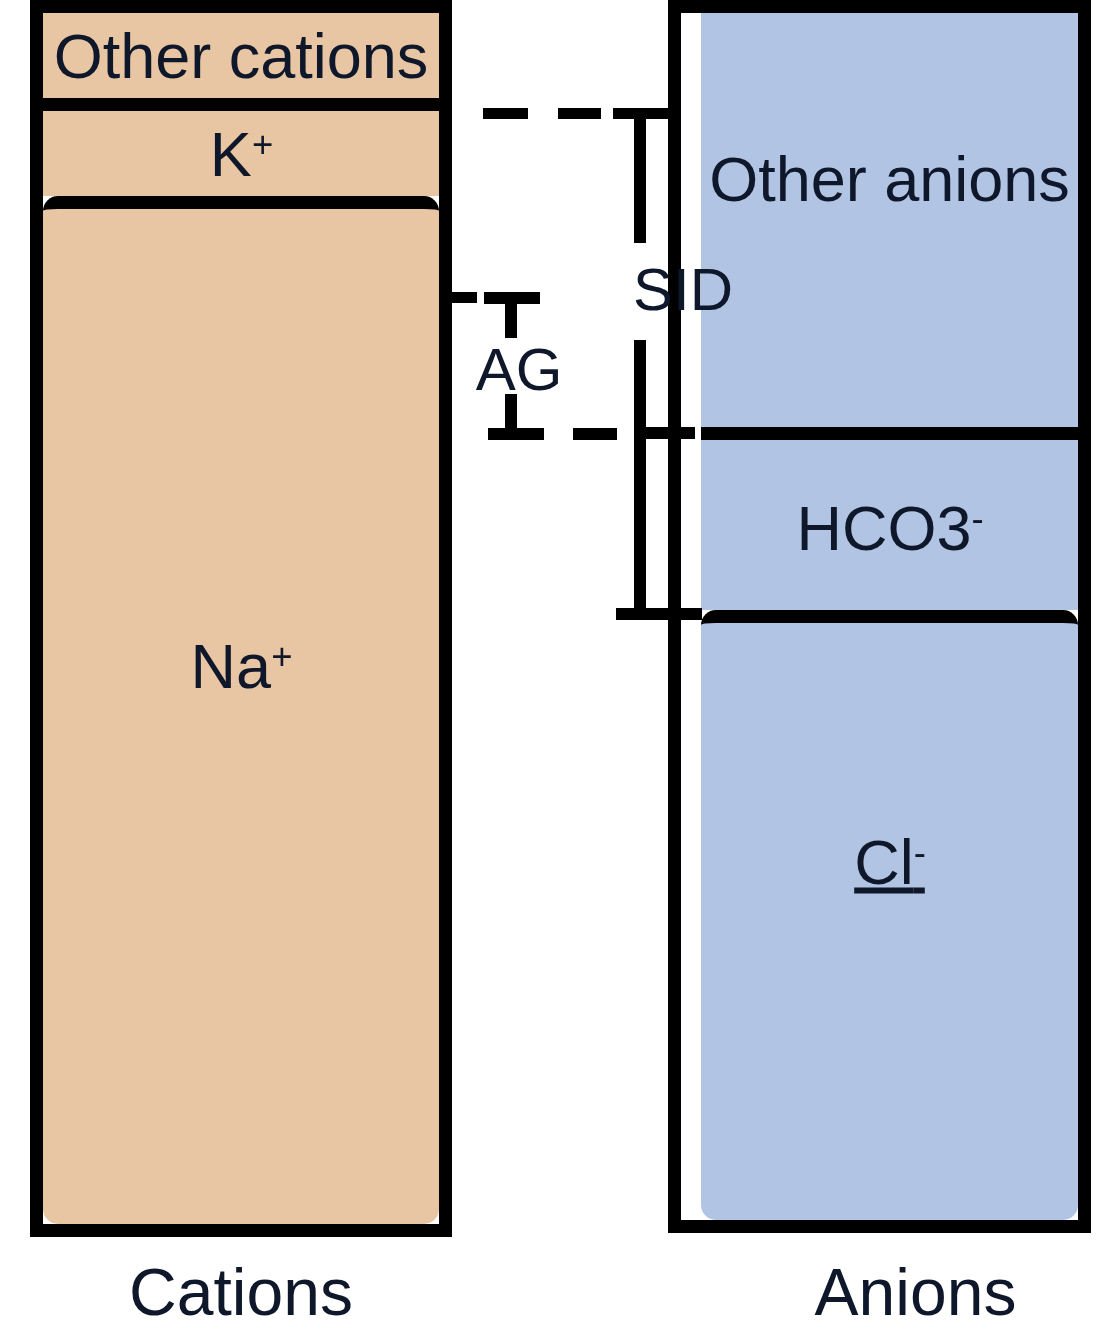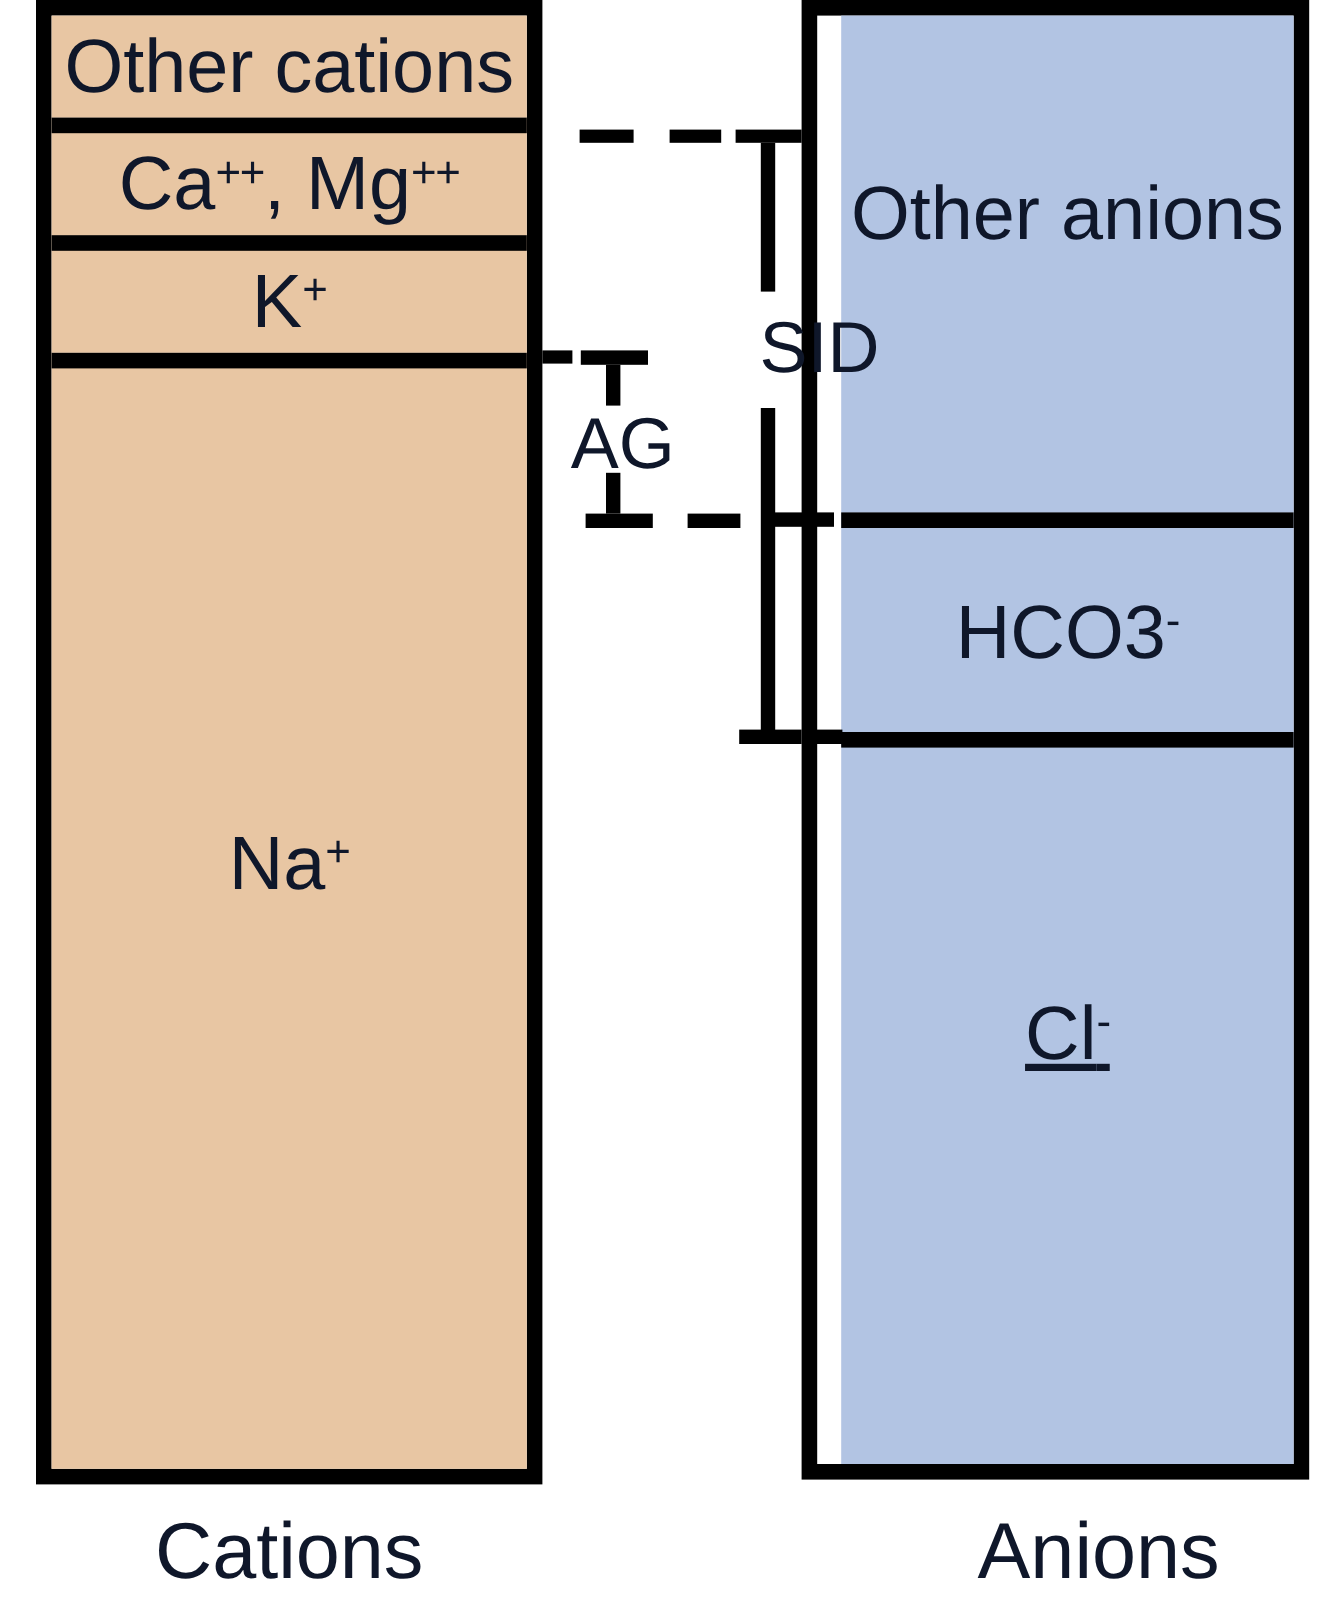--- a/index.html
+++ b/index.html
@@ -27,21 +27,21 @@
     flex-direction: column;
   }
   .col-cations { left: 0;   width: 422px; height: 1237px; }
   .col-anions  { left: 638px; width: 423px; height: 1233px; padding-left: 20px; }
   .seg {
     position: relative;
     box-sizing: border-box;
     flex: 0 0 auto;
   }
   .seg + .seg { border-top: 13px solid #000; }
-  .seg-grow { flex: 1 1 auto; }
+  .seg-grow { flex: 1 1 auto; border-radius: 15px; }
   .s-oc  { height: 85px; }
   .s-ca  { height: 98px; }
   .s-k   { height: 98px; }
   .s-oa  { height: 414px; }
   .s-hco { height: 183px; }
   .lbl {
     position: absolute;
     left: 0; right: 0;
     text-align: center;
     top: 50%;
@@ -88,23 +88,20 @@
 </style>
 </head>
 <body>
 
 <div class="canvas">
 
   <div class="column col-cations">
     <div class="seg s-oc" style="background-color: rgb(232, 198, 163);">
       <span class="lbl"><span>Other cations</span></span>
     </div>
-    <div class="seg s-ca" style="background-color: rgb(232, 198, 163);">
-      <span class="lbl"><span>Ca</span><sup>++</sup><span>, Mg</span><sup>++</sup></span>
-    </div>
     <div class="seg s-k" style="background-color: rgb(232, 198, 163);">
       <span class="lbl"><span>K</span><sup>+</sup></span>
     </div>
     <div class="seg seg-grow s-na" style="background-color: rgb(232, 198, 163);">
       <span class="lbl"><span>Na</span><sup>+</sup></span>
     </div>
   </div>
 
   <div class="column col-anions">
     <div class="seg s-oa" style="background-color: rgb(178, 196, 227);">

